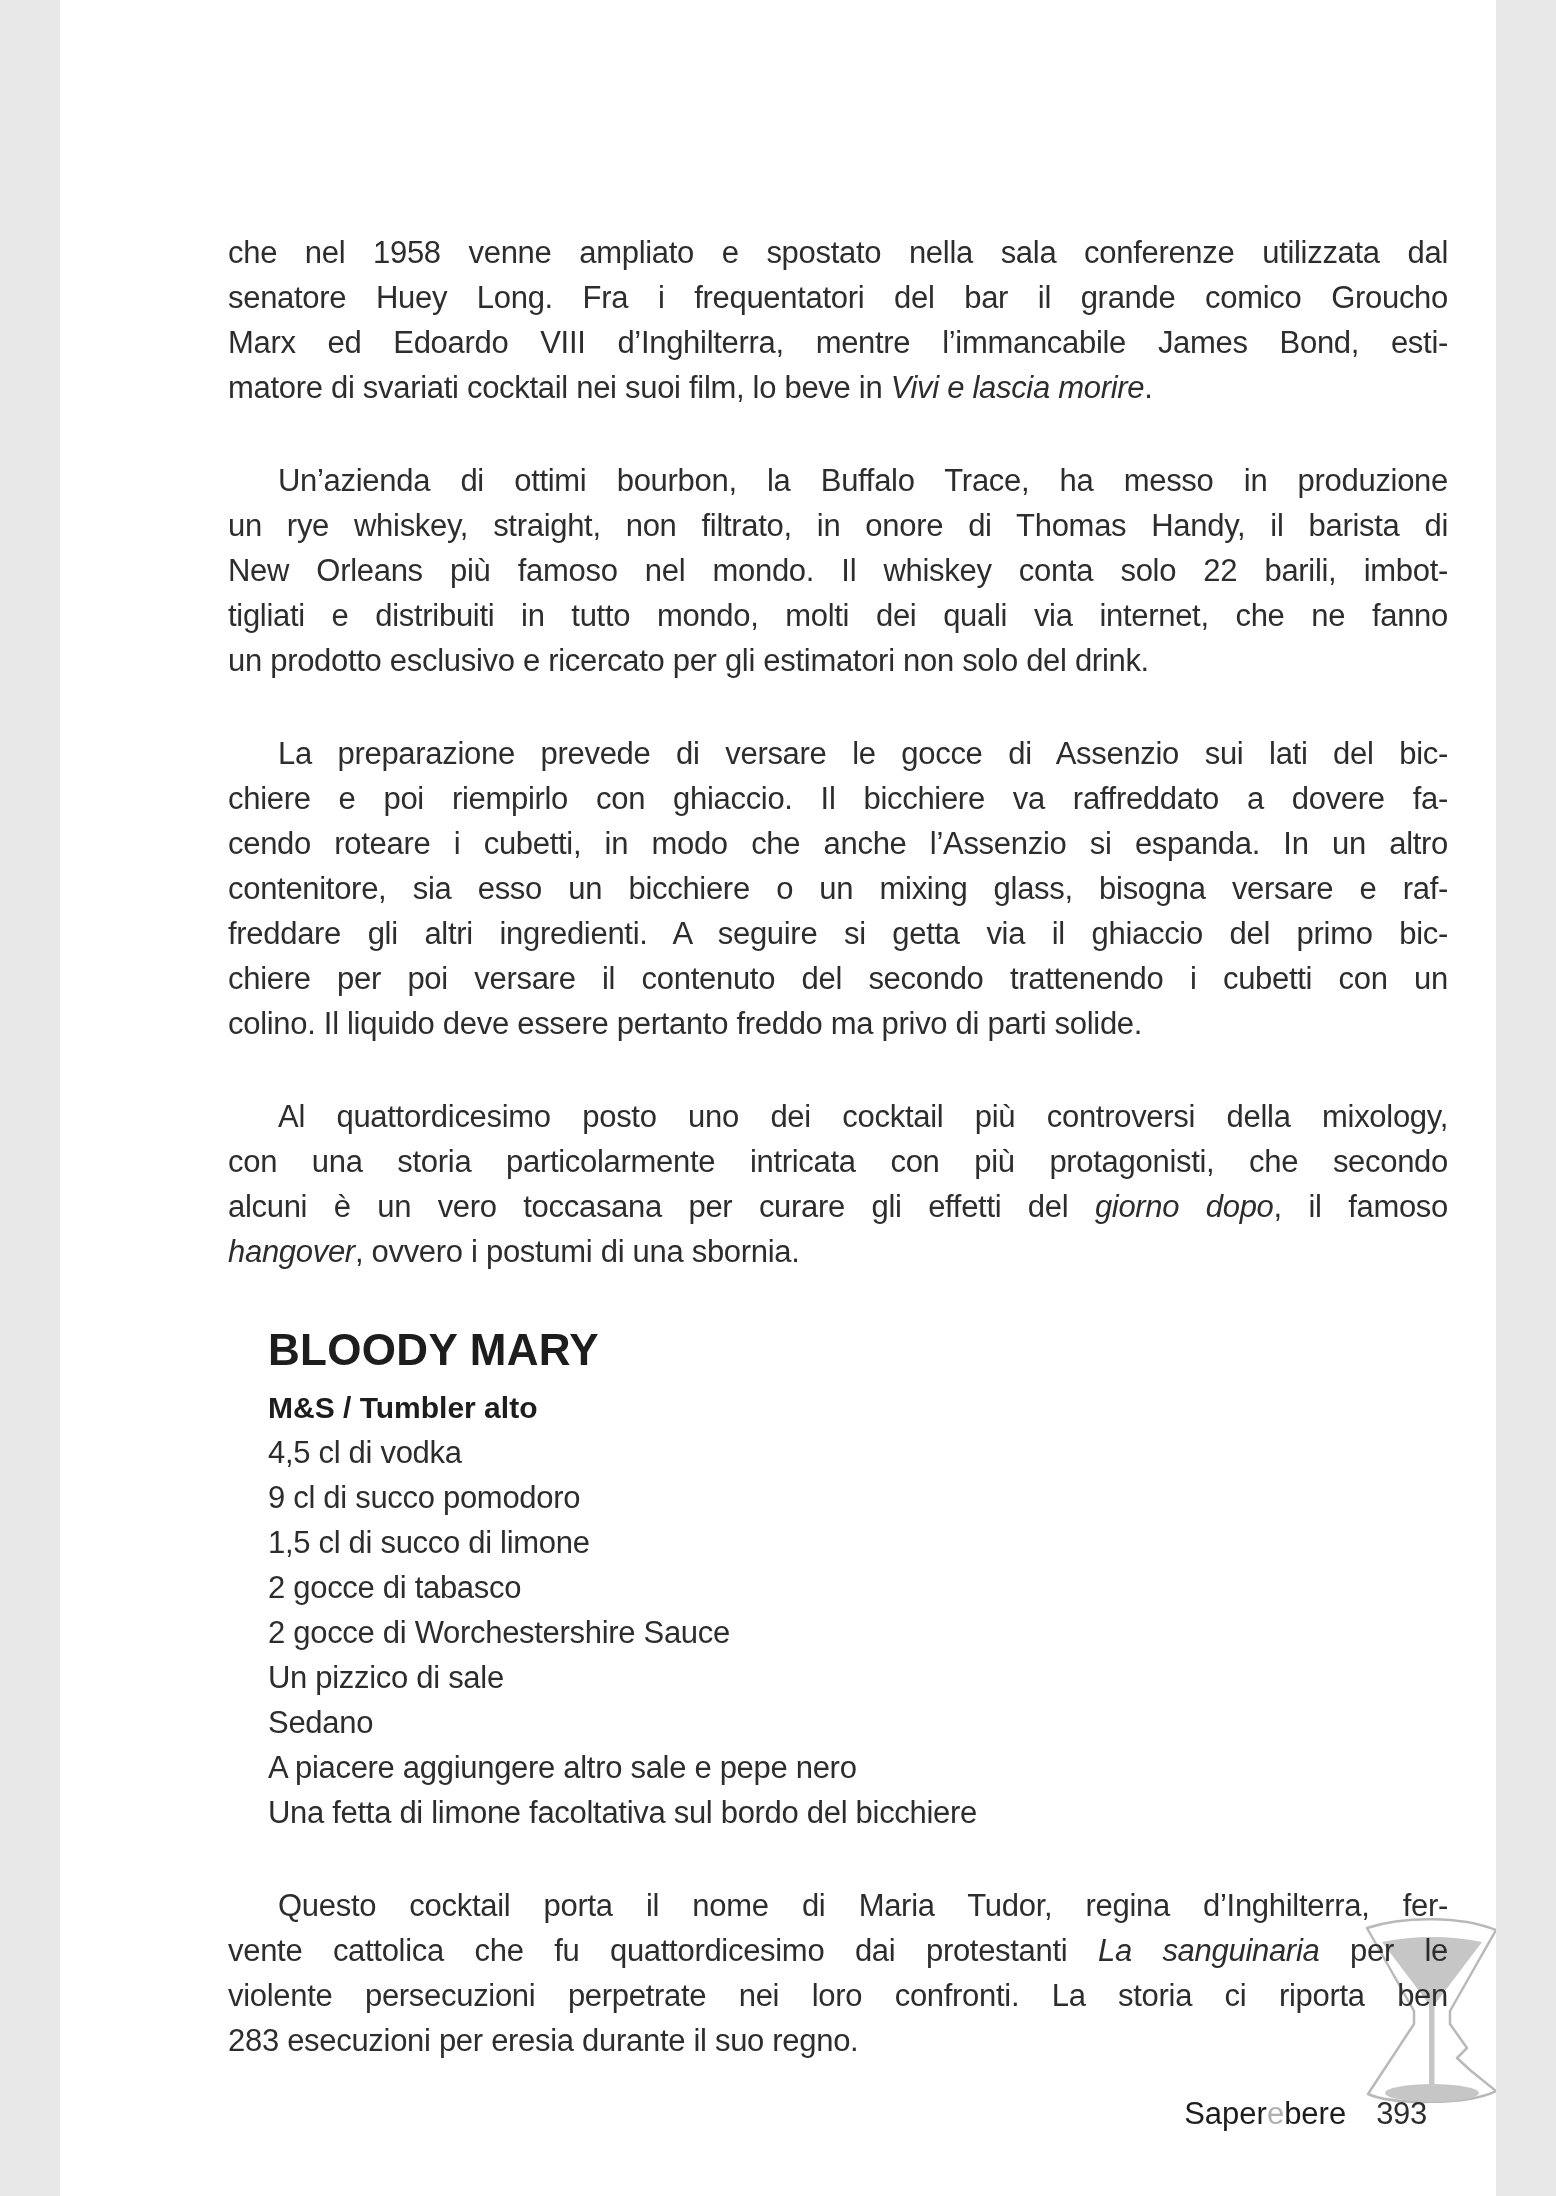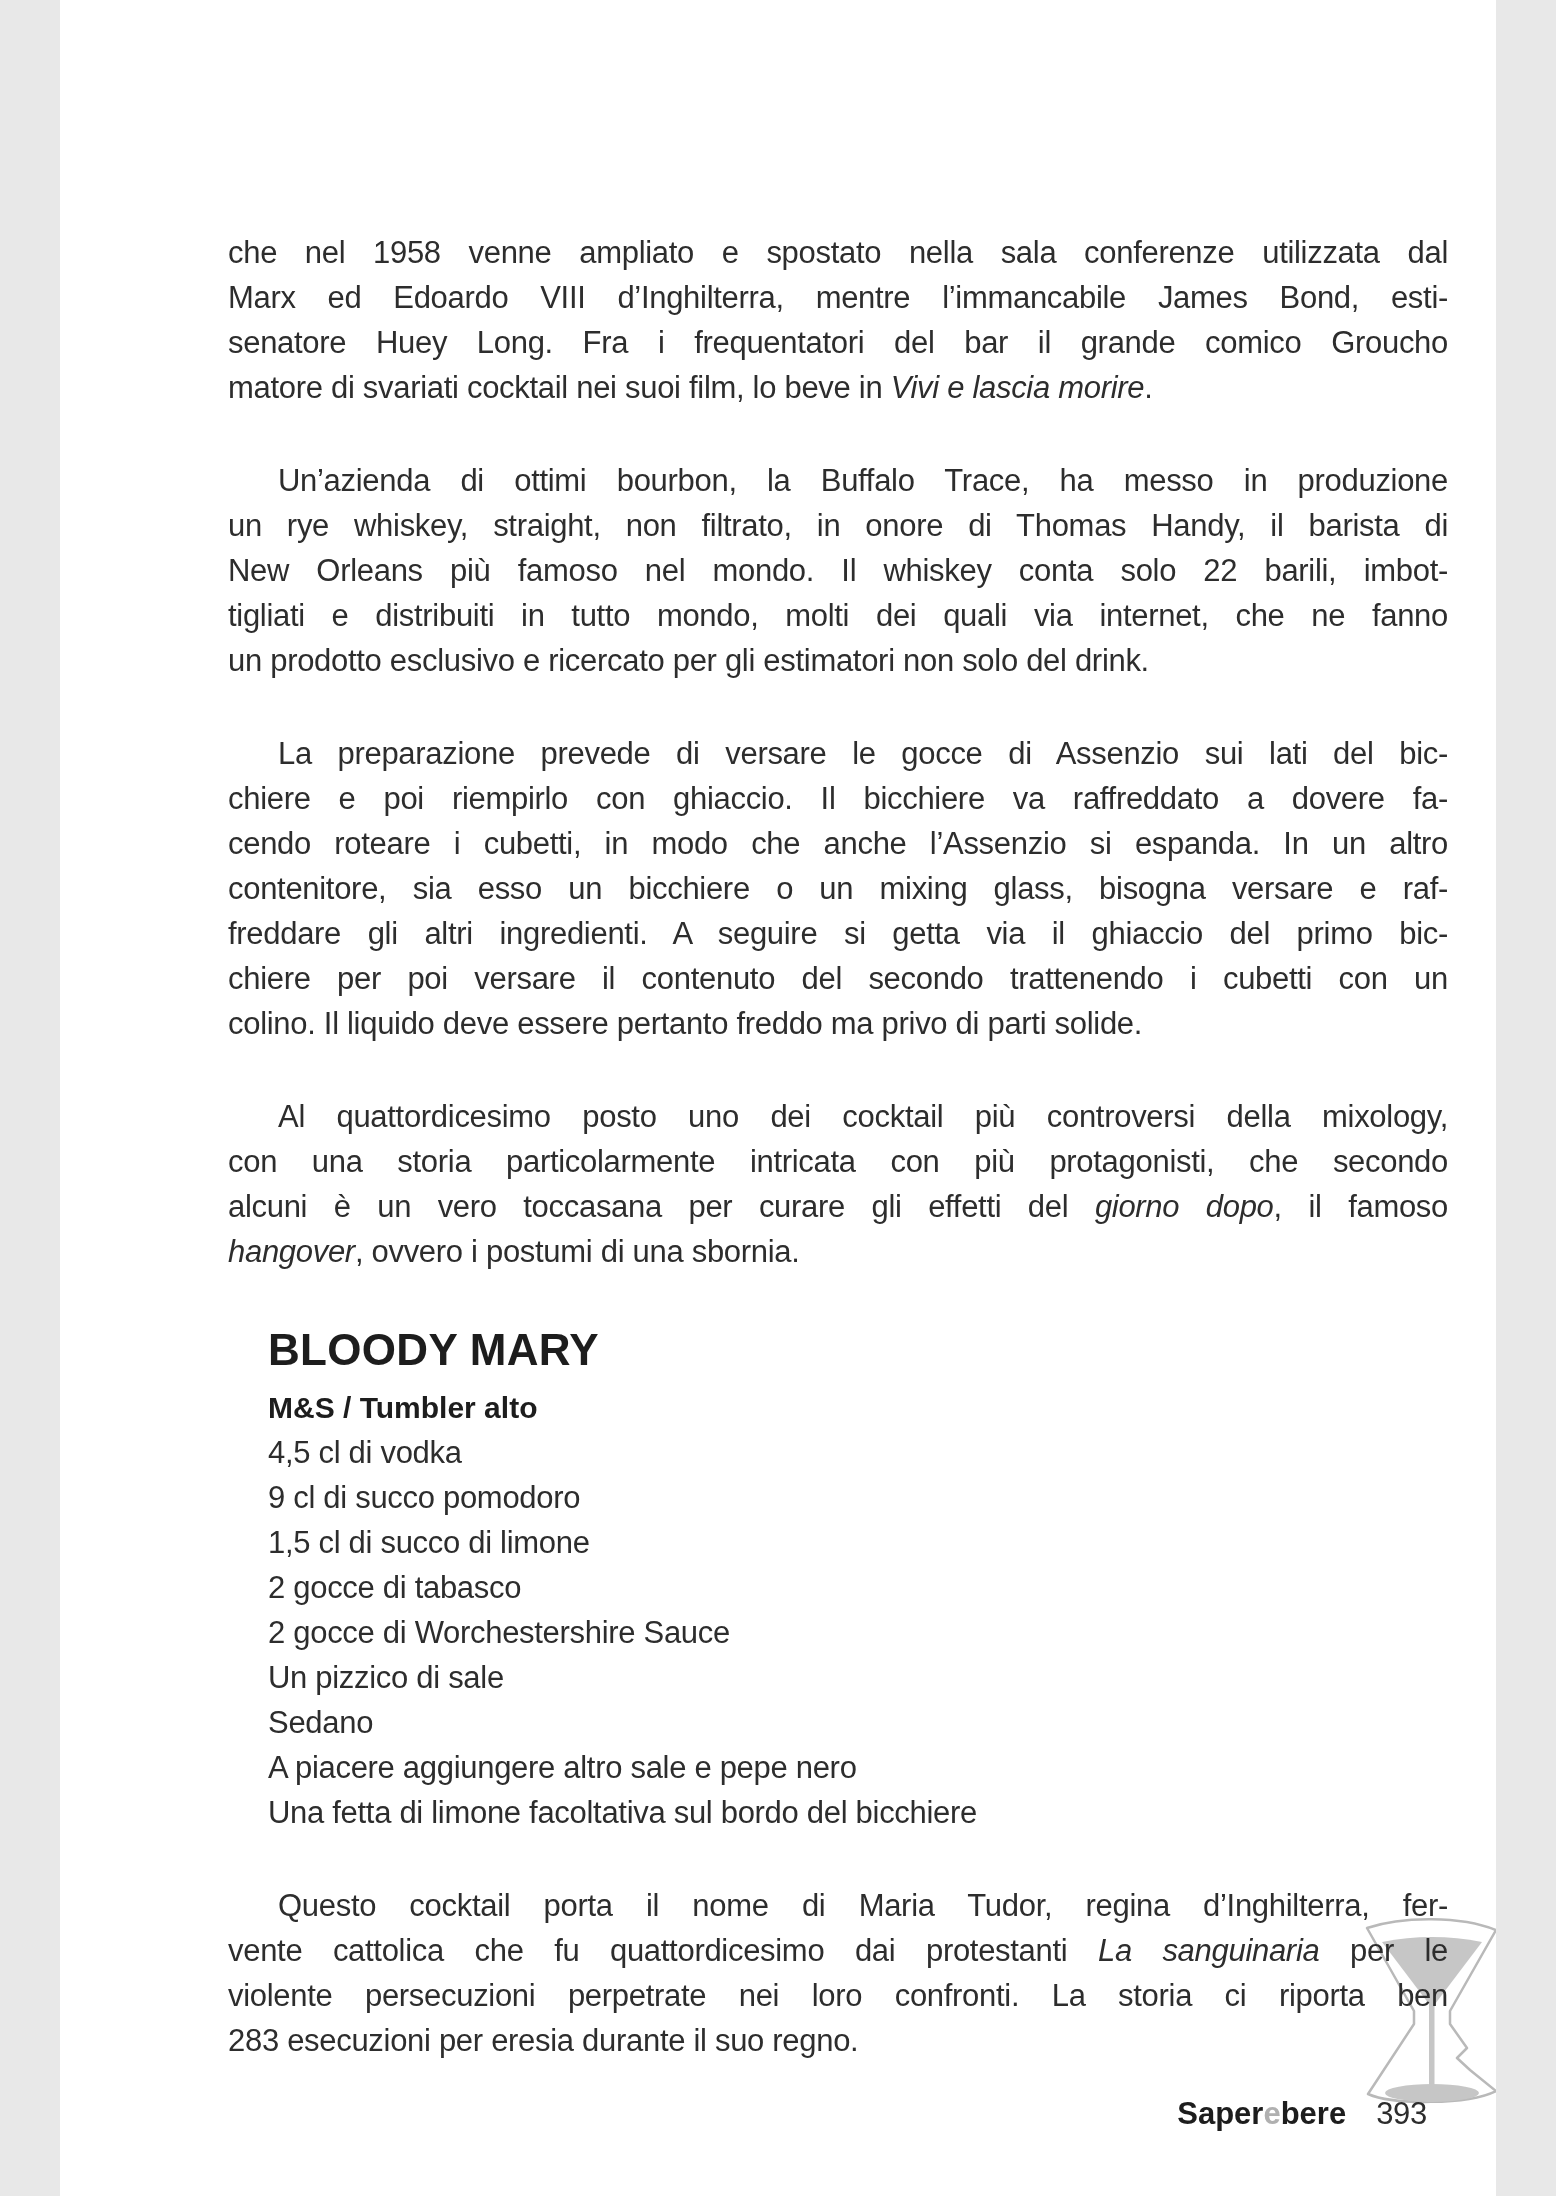--- a/index.html
+++ b/index.html
@@ -68,43 +68,43 @@
     line-height:45px;
     text-align:left;
   }
   .footer{
     margin-top:28px;
     text-align:right;
     padding-right:21px;
     line-height:45px;
     font-size:31px;
   }
-  .brand{font-weight:bold;color:var(--heading);letter-spacing:0;}
+  .brand{font-weight:normal;color:var(--heading);letter-spacing:0;}
   .brand .accent{color:var(--accent-letter);}
   .pagenum{margin-left:30px;font-weight:normal;color:var(--text);}
 </style>
 </head>
 <body>
 
 <div class="page">
 
   <svg class="glass-icon" viewBox="0 0 137 197" xmlns="http://www.w3.org/2000/svg">
     <path d="M4,17 C40,5 98,5 133,19 L87,100 L87,113 L104,137 L94,147 L107,159 L133,180 C105,194 30,194 5,183 L51,113 L51,100 Z" fill="none" stroke="#b9b9b9" stroke-width="2.5" stroke-linejoin="round"></path>
     <path d="M19,31 Q69,21 119,31 L69,97 Z" fill="#c6c6c6"></path>
     <rect x="66" y="92" width="5.5" height="90" fill="#c6c6c6"></rect>
     <ellipse cx="69" cy="182" rx="47" ry="9" fill="#c6c6c6"></ellipse>
   </svg>
 
   <div class="column">
 
     <div>
         <div class="paragraph">
           <div class="line"><span>che nel 1958 venne ampliato e spostato nella sala conferenze utilizzata dal</span></div>
+          <div class="line"><span>senatore Huey Long. Fra i frequentatori del bar il grande comico Groucho</span></div>
           <div class="line"><span>Marx ed Edoardo VIII d’Inghilterra, mentre l’immancabile James Bond, esti-</span></div>
-          <div class="line"><span>senatore Huey Long. Fra i frequentatori del bar il grande comico Groucho</span></div>
           <div class="line last"><span>matore di svariati cocktail nei suoi film, lo beve in </span><em>Vivi e lascia morire</em><span>.</span></div>
         </div>
         <div class="paragraph">
           <div class="line indent"><span>Un’azienda di ottimi bourbon, la Buffalo Trace, ha messo in produzione</span></div>
           <div class="line"><span>un rye whiskey, straight, non filtrato, in onore di Thomas Handy, il barista di</span></div>
           <div class="line"><span>New Orleans più famoso nel mondo. Il whiskey conta solo 22 barili, imbot-</span></div>
           <div class="line"><span>tigliati e distribuiti in tutto mondo, molti dei quali via internet, che ne fanno</span></div>
           <div class="line last"><span>un prodotto esclusivo e ricercato per gli estimatori non solo del drink.</span></div>
         </div>
         <div class="paragraph">

